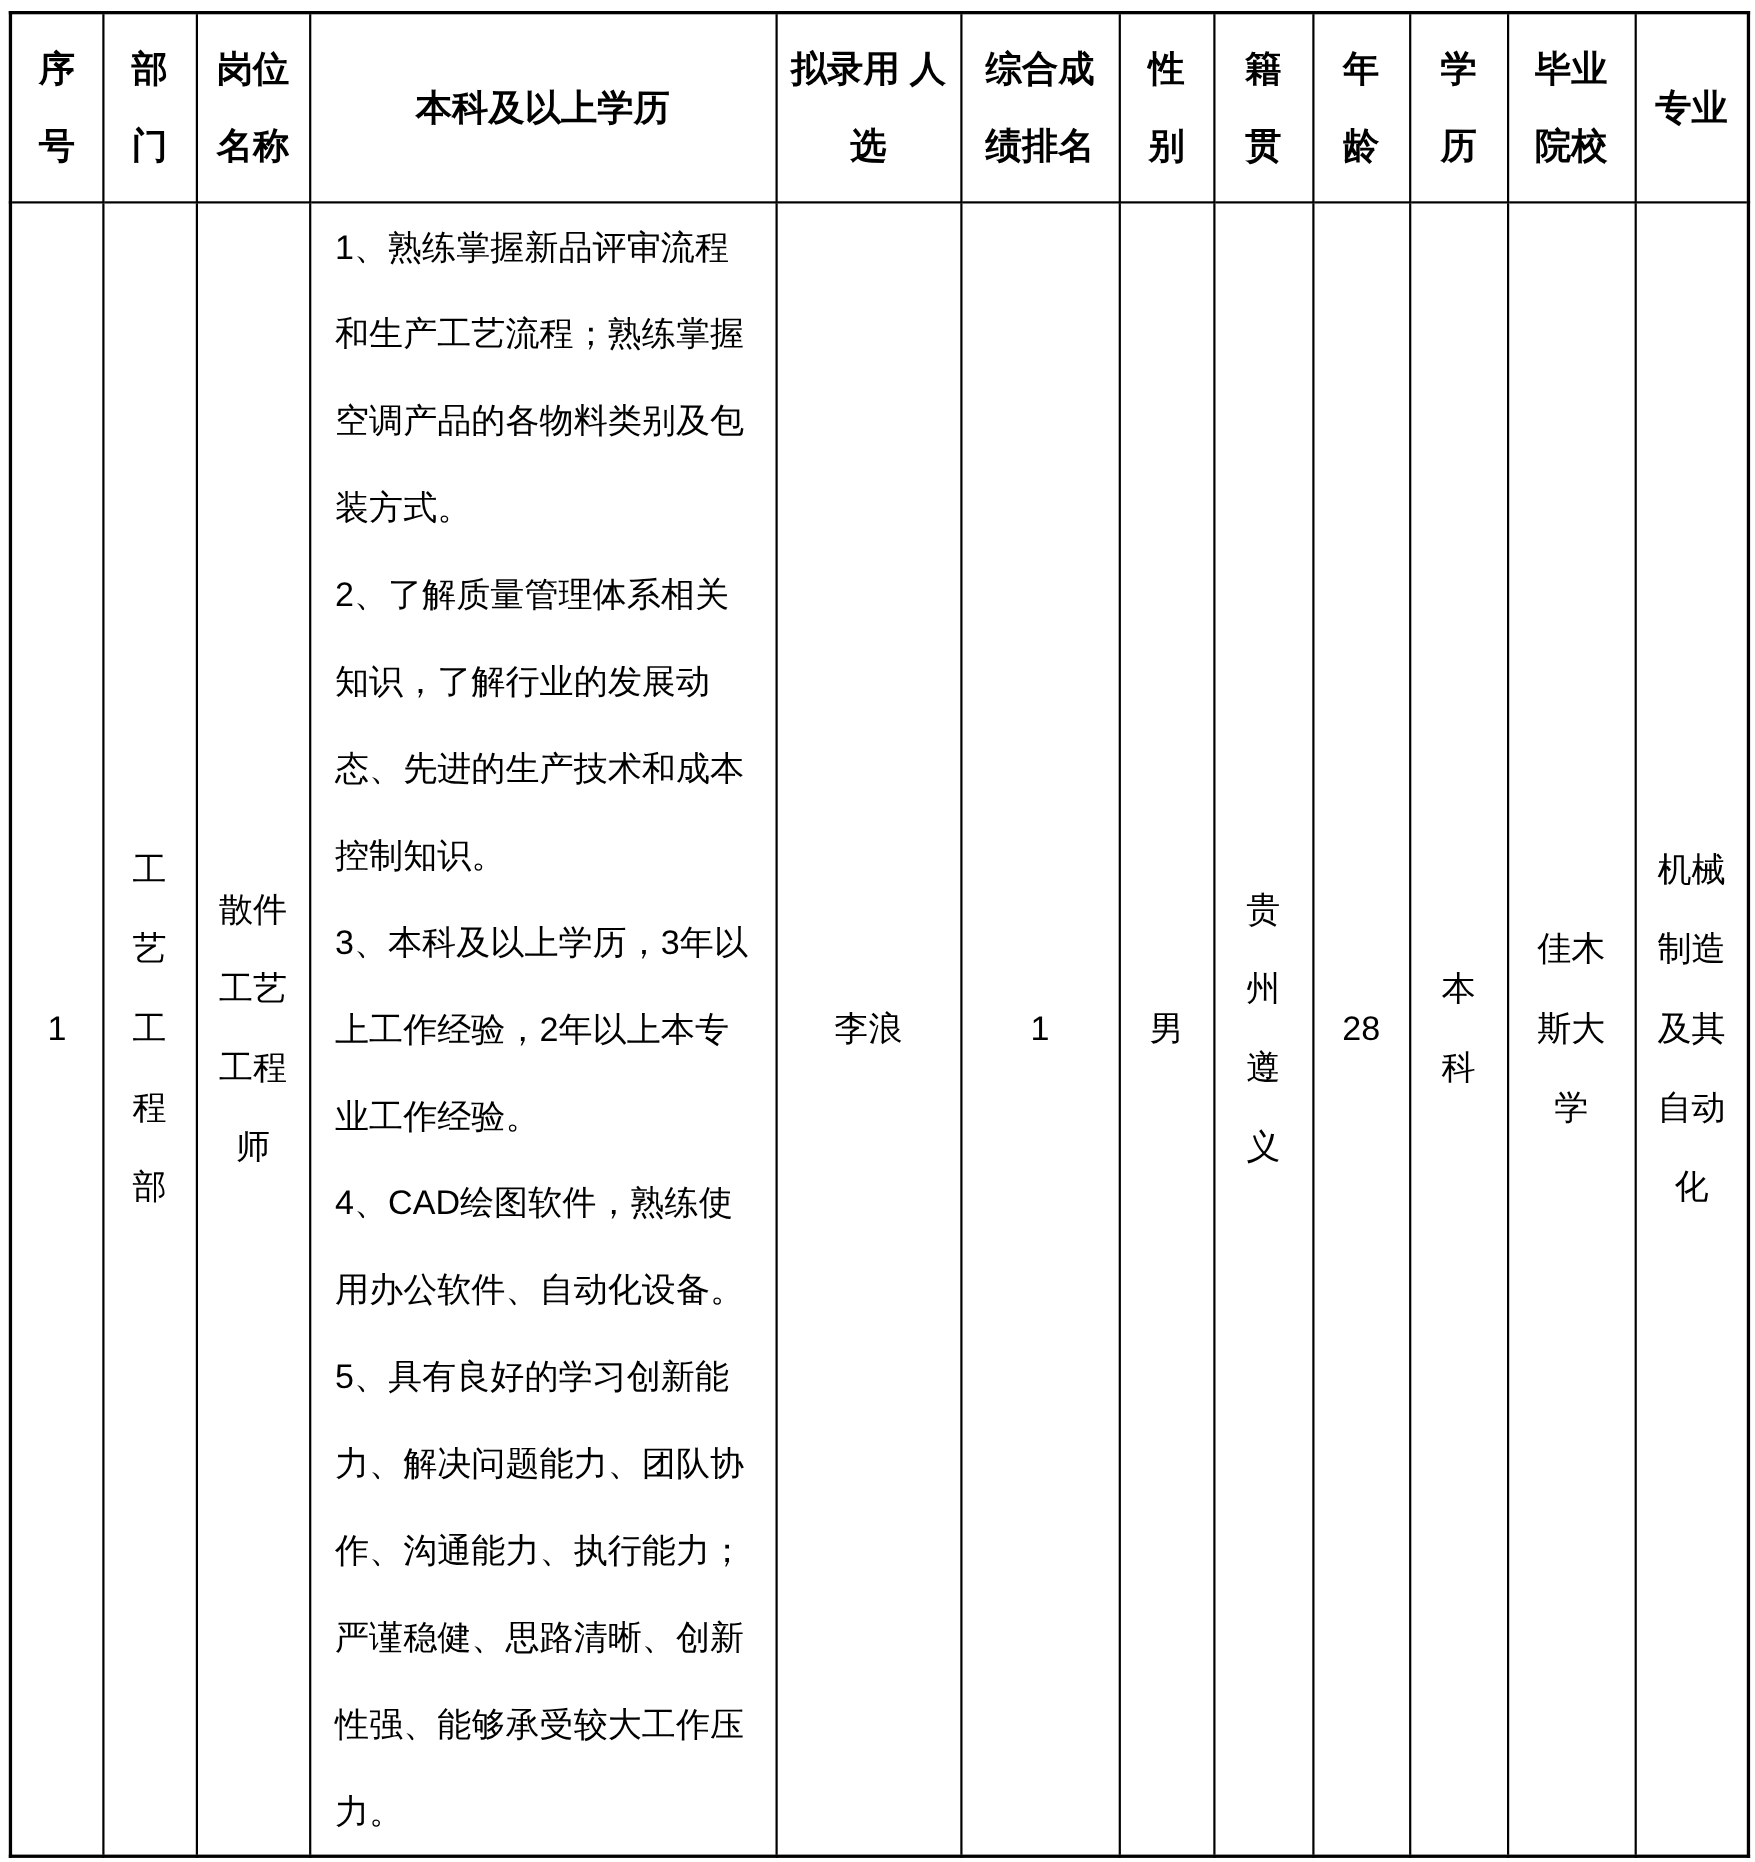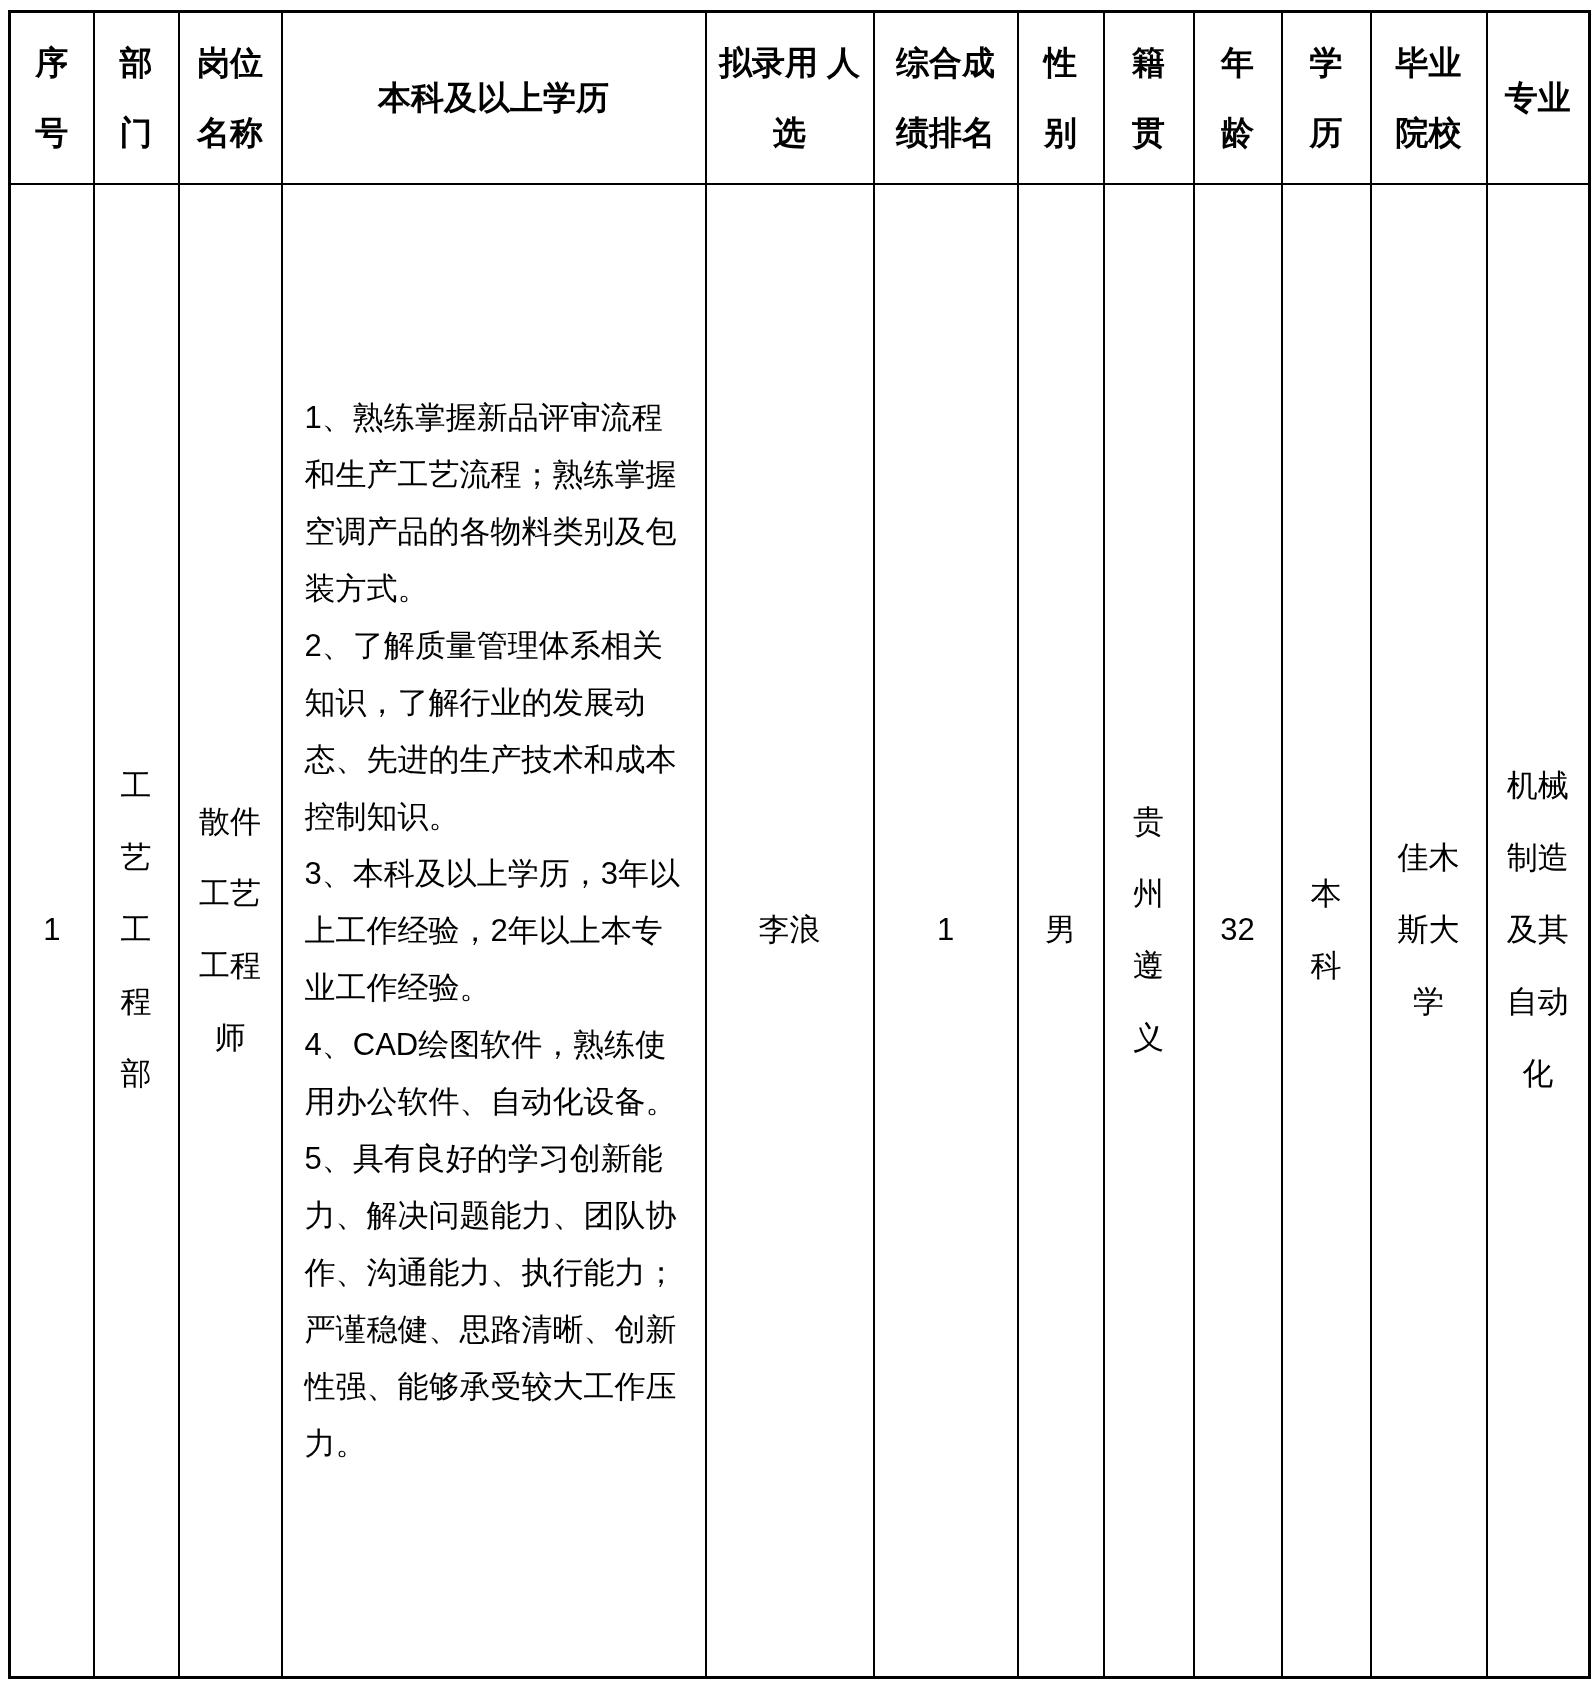--- a/index.html
+++ b/index.html
@@ -40,21 +40,21 @@
   }
   td {
     font-size: 31px;
     font-weight: normal;
     line-height: 72px;
   }
   td.requirements-cell {
     text-align: left;
     padding-left: 22px;
     padding-right: 10px;
-    line-height: 57px;
+    line-height: 79px;
   }
 </style>
 </head>
 <body>
 
 <table class="doc-table">
   <colgroup>
     <col style="width:84px">
     <col style="width:85px">
     <col style="width:103px">
@@ -125,21 +125,21 @@
 严谨稳健、思路清晰、创新
 性强、能够承受较大工作压
 力。</td>
       <td>李浪</td>
       <td>1</td>
       <td>男</td>
       <td>贵
 州
 遵
 义</td>
-      <td>32</td>
+      <td>28</td>
       <td>本
 科</td>
       <td>佳木
 斯大
 学</td>
       <td>机械
 制造
 及其
 自动
 化</td>

